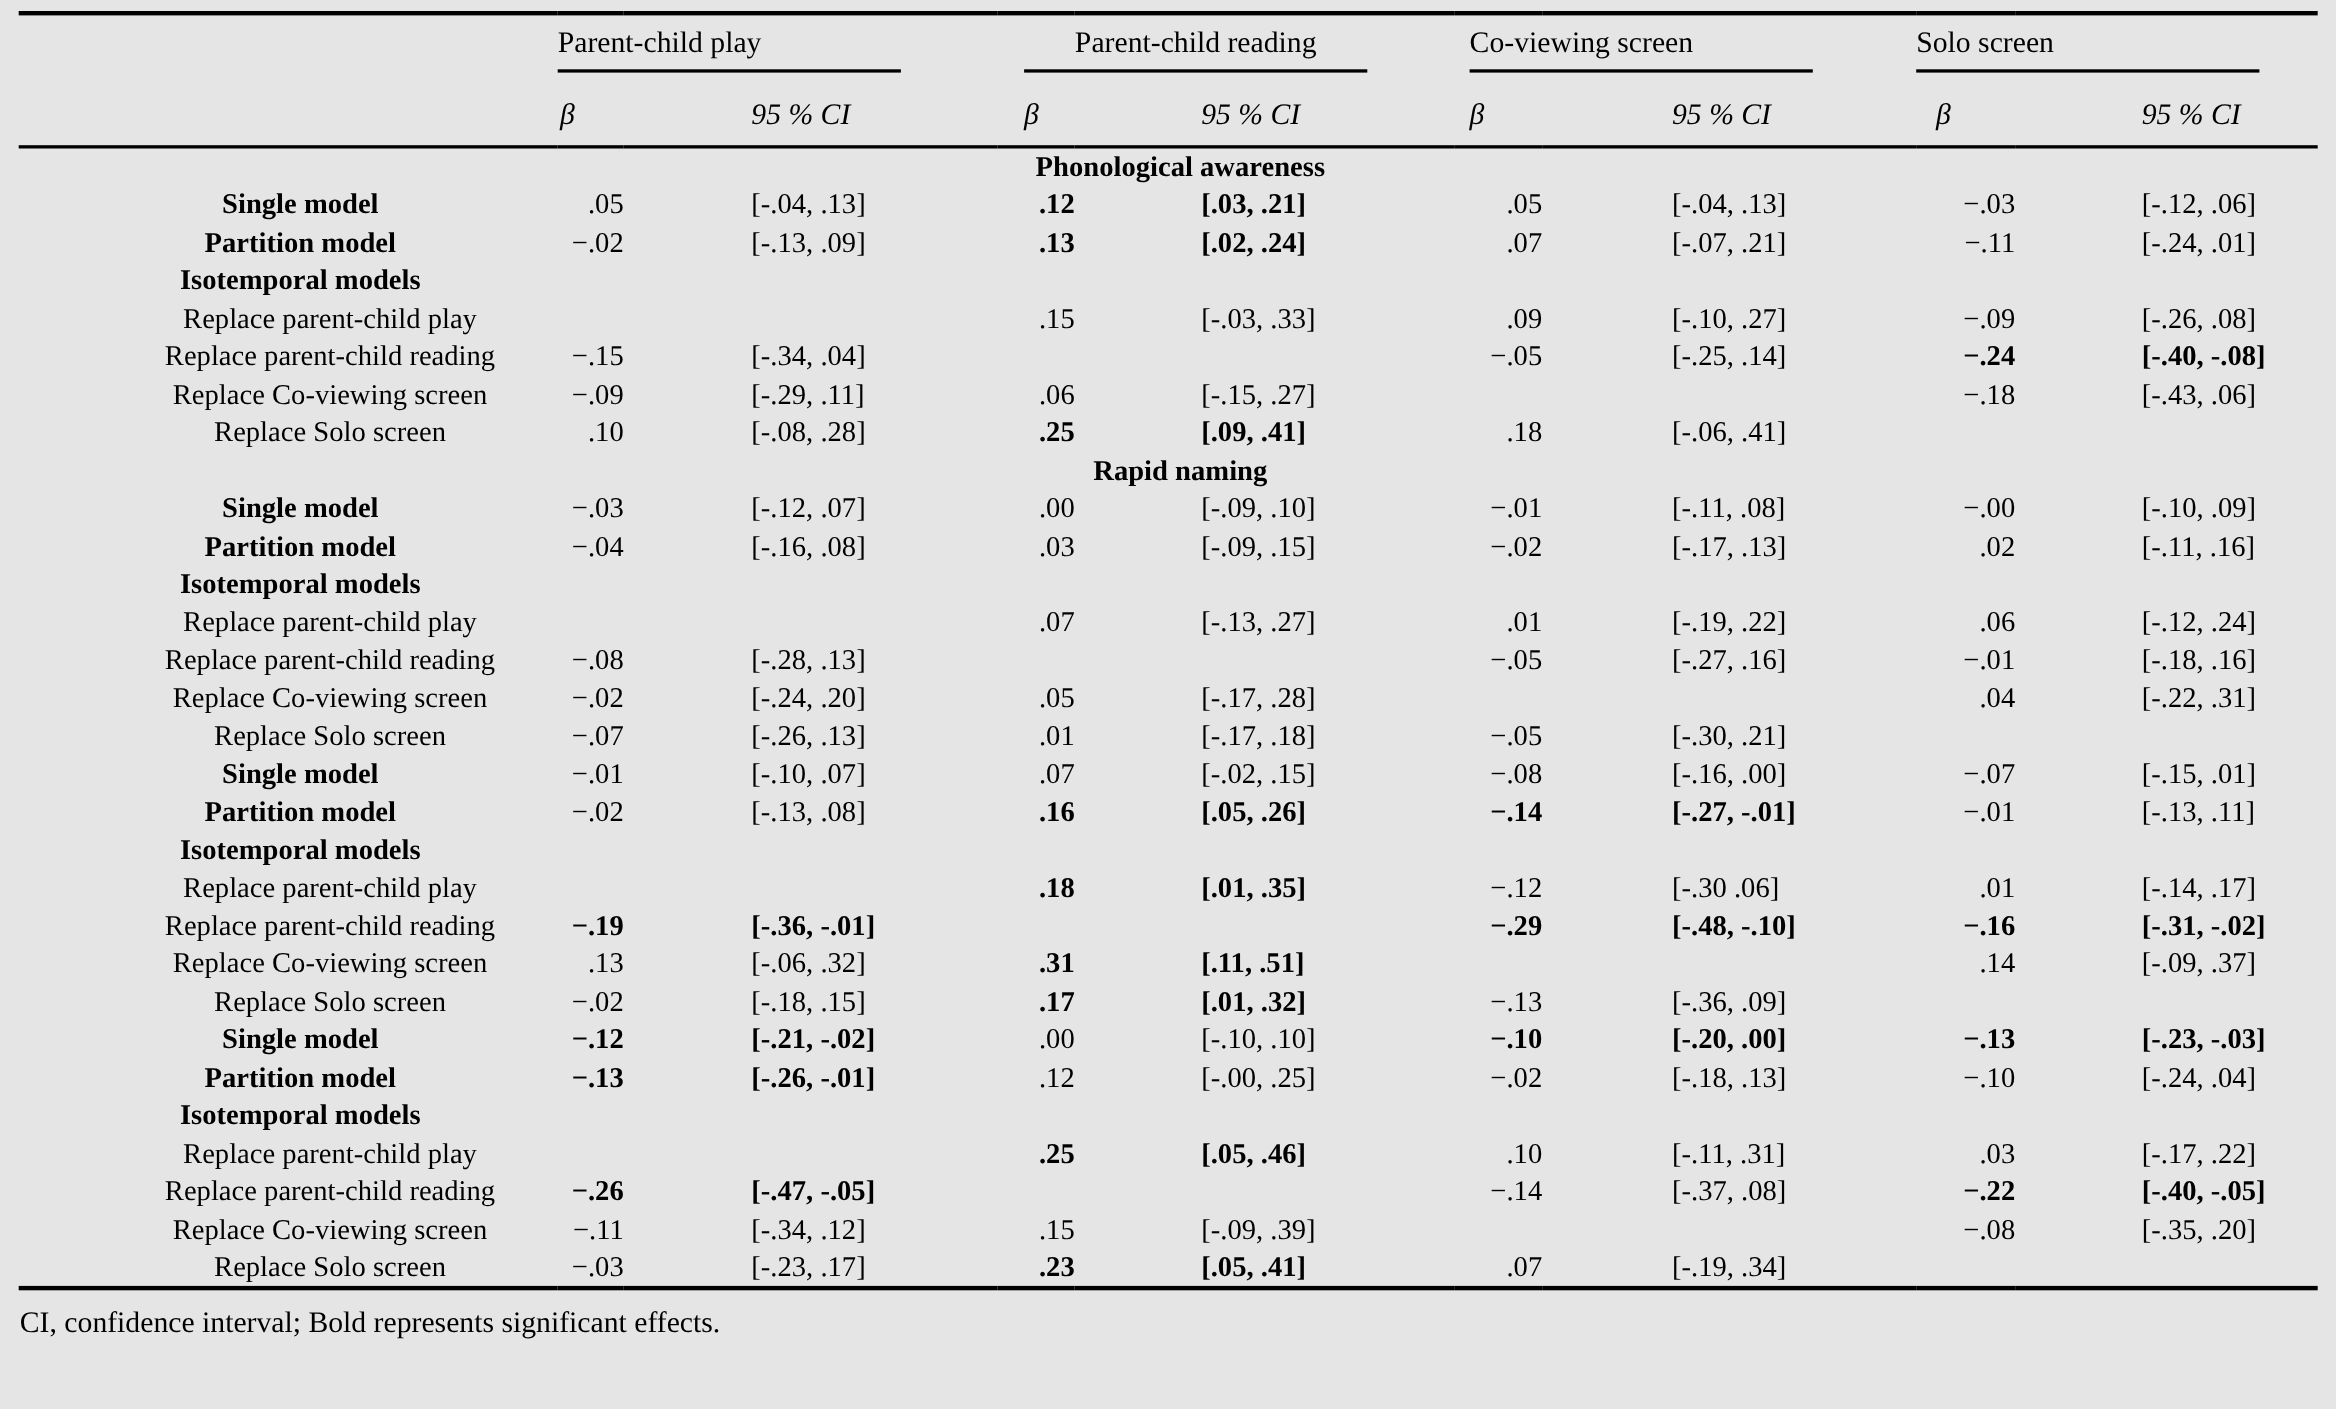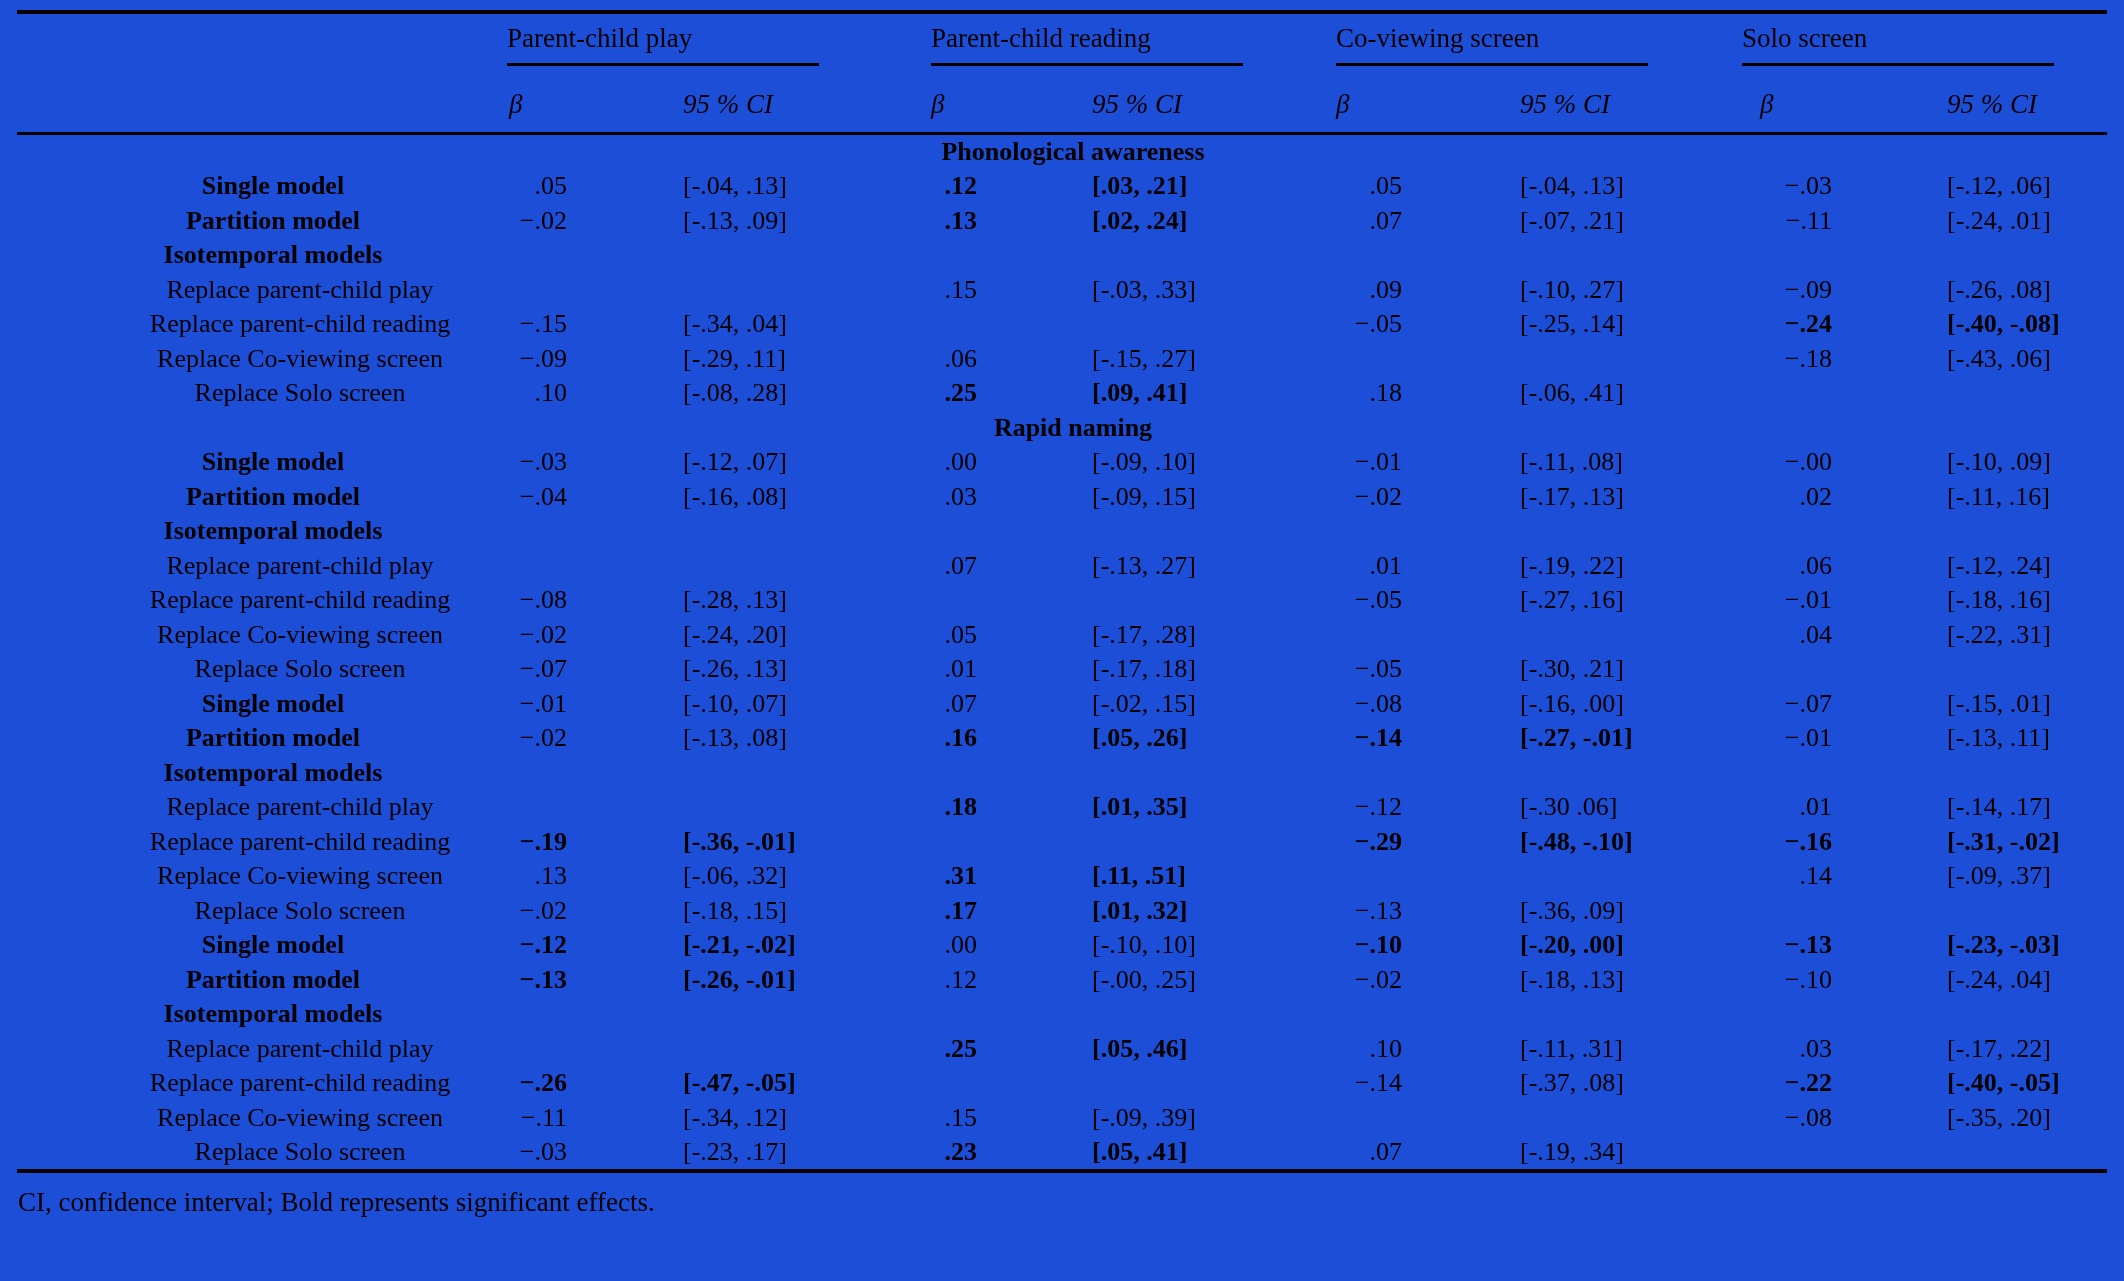--- a/index.html
+++ b/index.html
@@ -5,21 +5,21 @@
   html, body {
     margin: 0;
     padding: 0;
     background: #ffffff;
     color: #000000;
     font-family: "Liberation Serif", "DejaVu Serif", serif;
   }
   .page {
     width: 2124px;
     height: 1281px;
-    background: #1d4ed8;
+    background: #e5e5e5;
     box-sizing: border-box;
     padding: 10px 17px 0 17px;
   }
   table.results {
     table-layout: fixed;
     width: 2090px;
     border-collapse: collapse;
     border-top: 4px solid #000;
     border-bottom: 4px solid #000;
   }
@@ -31,21 +31,21 @@
   .ghead {
     display: inline-block;
     width: 312px;
     border-bottom: 3px solid #000;
     padding-bottom: 9px;
     font-size: 27px;
     line-height: 1.1;
     white-space: nowrap;
   }
   .m1 { margin-left: 0px; }
-  .m2 { margin-left: 24px; }
+  .m2 { margin-left: 24px; text-align: center; }
   .m3 { margin-left: 14px; }
   .m4 { }
 
   tr.sub-row td {
     height: 54px;
     border-bottom: 3px solid #000;
     font-style: italic;
     font-size: 27px;
     padding-bottom: 12px;
     white-space: nowrap;

